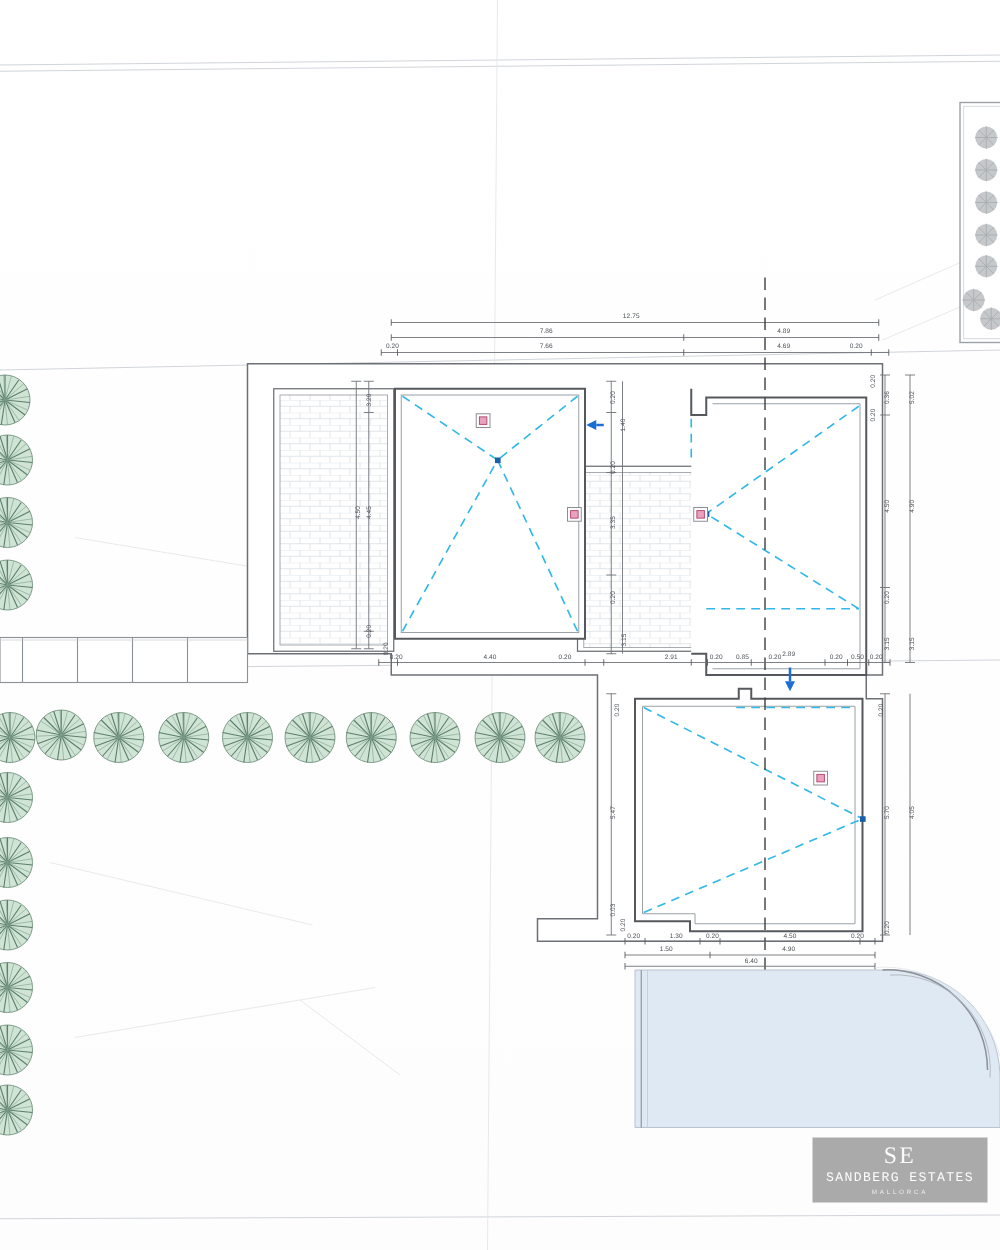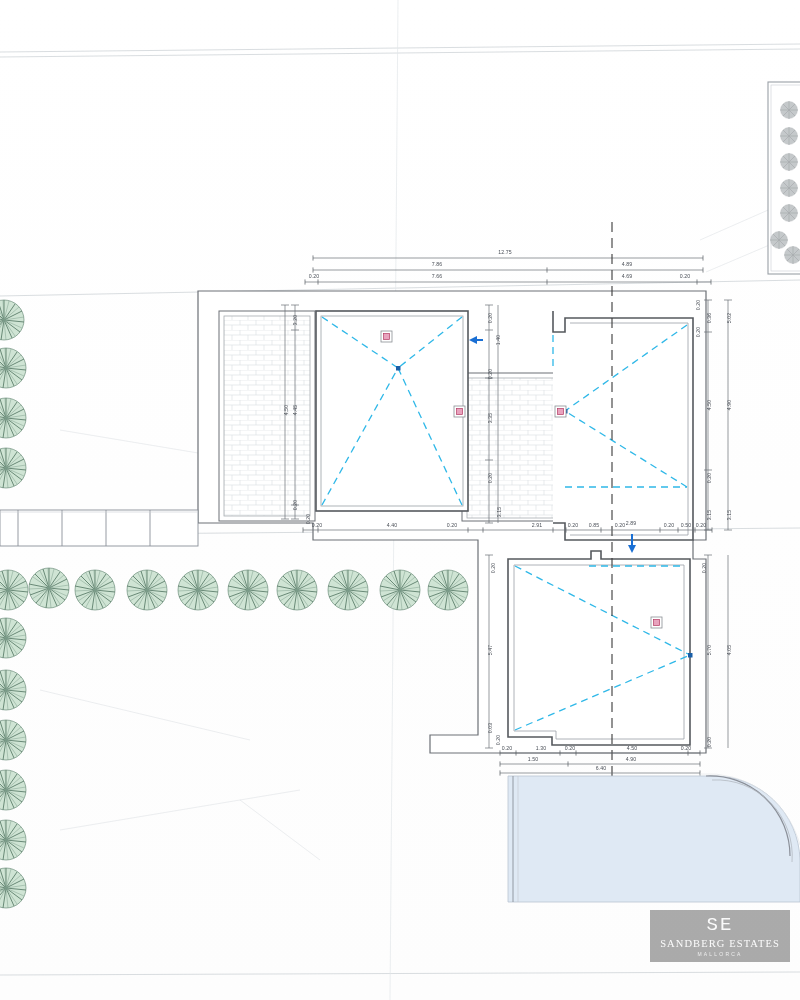--- a/index.html
+++ b/index.html
@@ -39,28 +39,28 @@
     width: 140px;
     height: 52px;
     background: rgba(120,120,120,0.62);
     display: flex;
     flex-direction: column;
     align-items: center;
     justify-content: center;
     color: #ffffff;
   }
   #logo .mono {
-    font-family: Liberation Mono, monospace;
+    font-family: Liberation Serif, serif;
     font-size: 19px;
     letter-spacing: 2px;
     line-height: 1;
     opacity: 0.95;
   }
   #logo .name {
-    font-family: Liberation Serif, serif;
+    font-family: Liberation Mono, monospace;
     font-size: 10.5px;
     letter-spacing: 1.1px;
     margin-top: 3px;
     opacity: 0.97;
   }
   #logo .region {
     font-family: "Liberation Sans", sans-serif;
     font-size: 5px;
     letter-spacing: 2.2px;
     margin-top: 2px;

